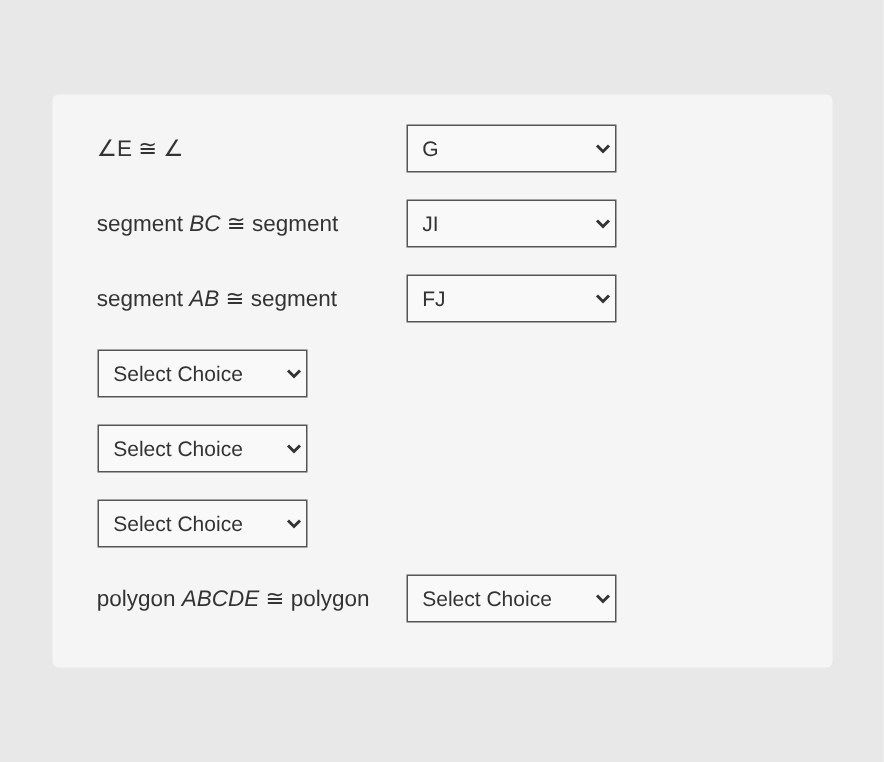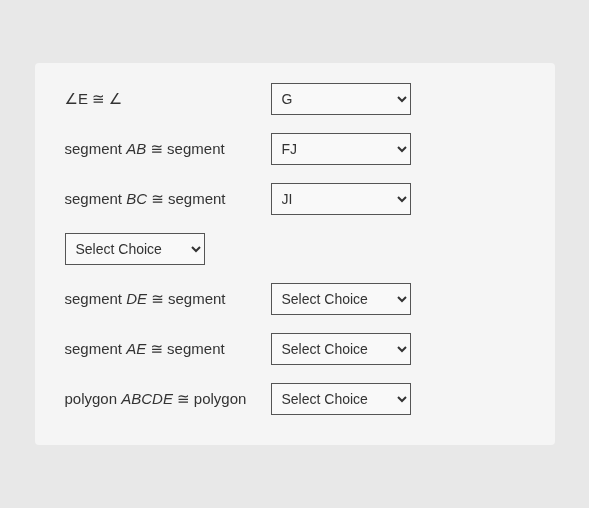--- a/index.html
+++ b/index.html
@@ -66,48 +66,46 @@
 <div class="main-container">
 
   <div class="row">
     <span class="label">∠E ≅ ∠</span>
     <select>
       <option value="G">G</option>
     </select>
   </div>
 
   <div class="row">
-    <span class="label">segment <em>AB</em> ≅ segment</span>
+    <span class="label">segment <em>BC</em> ≅ segment</span>
     <select>
-      <option value="FJ">FJ</option>
+      <option value="JI">JI</option>
     </select>
   </div>
 
   <div class="row">
-    <span class="label">segment <em>BC</em> ≅ segment</span>
+    <span class="label">segment <em>AB</em> ≅ segment</span>
     <select>
-      <option value="JI">JI</option>
+      <option value="FJ">FJ</option>
     </select>
   </div>
 
   <div class="row">
     <select>
       <option value="">Select Choice</option>
     </select>
   </div>
 
   <div class="row">
-    <span class="label">segment <em>DE</em> ≅ segment</span>
     <select>
       <option value="">Select Choice</option>
     </select>
   </div>
 
   <div class="row">
-    <span class="label">segment <em>AE</em> ≅ segment</span>
     <select>
       <option value="">Select Choice</option>
     </select>
   </div>
 
   <div class="row">
     <span class="label">polygon <em>ABCDE</em> ≅ polygon</span>
     <select>
       <option value="">Select Choice</option>
     </select>

